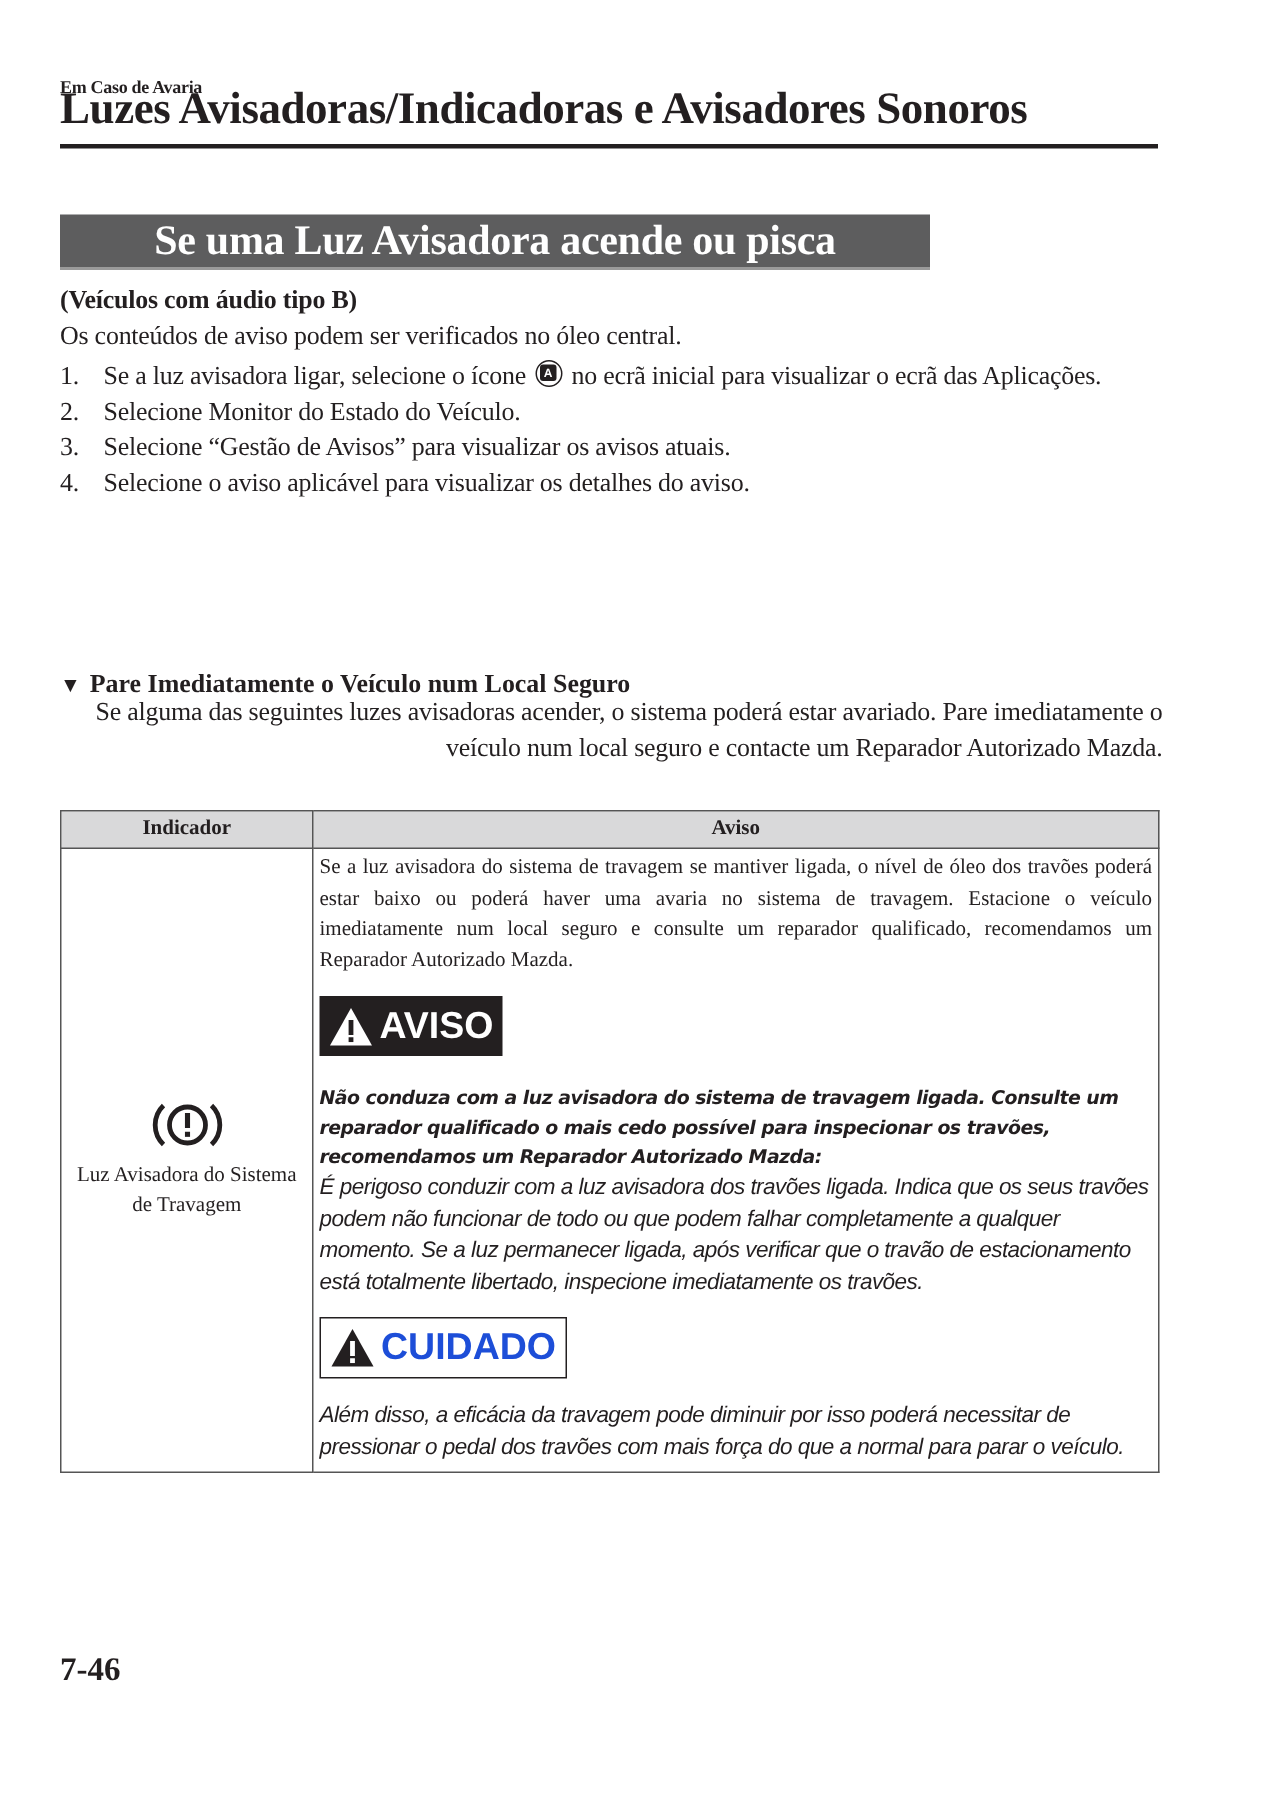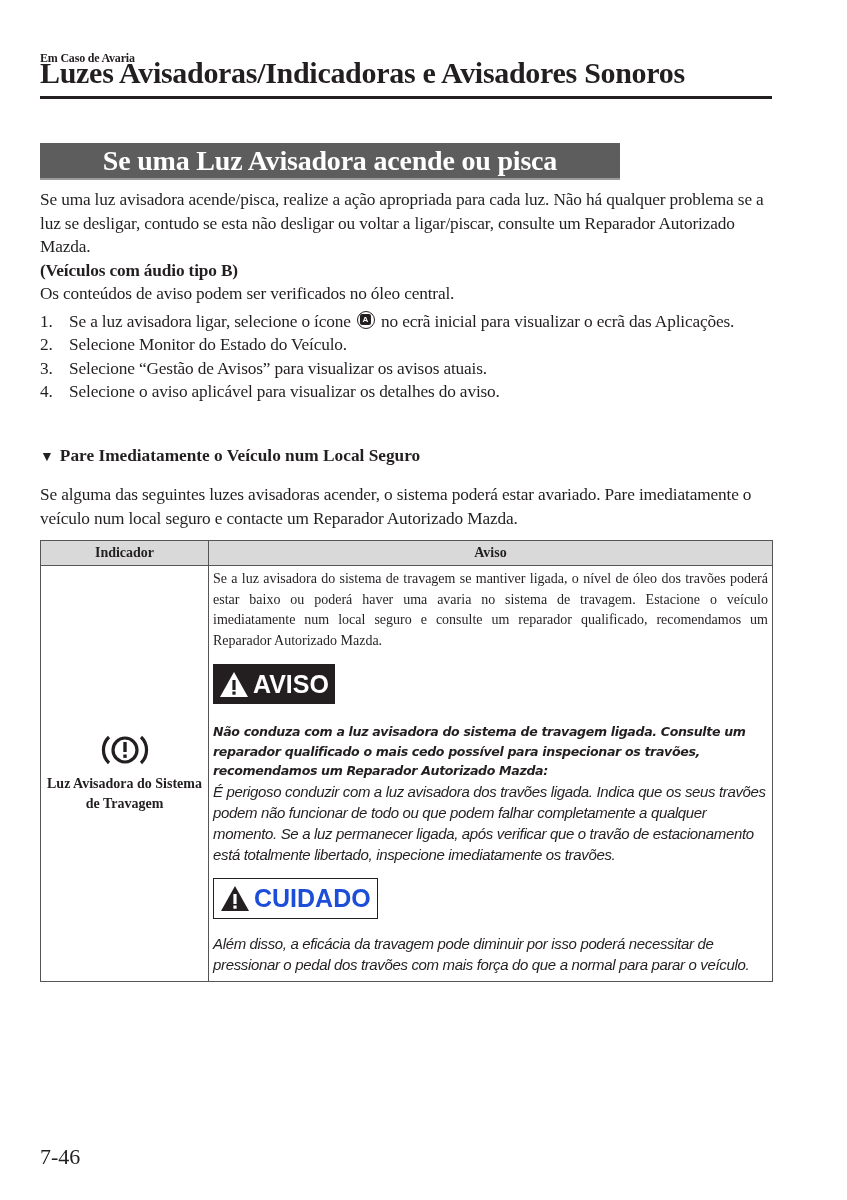--- a/index.html
+++ b/index.html
@@ -41,34 +41,34 @@
   .apps-icon::after {
     content: "A"; position: absolute; left: 2px; top: 2px; width: 11px; height: 11px;
     background: #231f20; color: #fff; font: bold 8px "Liberation Sans", sans-serif;
     line-height: 11px; text-align: center; border-radius: 2px;
   }
   .subhead {
     position: absolute; left: 40px; top: 446px; font-size: 17.3px; font-weight: bold;
   }
   .subhead .tri { font-size: 14px; margin-right: 6px; }
   .intro2 {
-    position: absolute; left: 40px; top: 483px; width: 735px;
-    font-size: 17.3px; line-height: 23.5px; letter-spacing: -0.15px; margin: 0;
+    position: absolute; left: 40px; top: 463px; width: 735px;
+    font-size: 17.3px; line-height: 23.5px; letter-spacing: -0.15px; margin: 0; text-align: right;
   }
   table.warn-table {
     position: absolute; left: 40px; top: 540px; width: 733px;
     border-collapse: collapse; border: 1.3px solid #555;
   }
   .warn-table th {
     background: #d9d9da; font-size: 14px; font-weight: bold; height: 24px;
     border: 1.3px solid #555; padding: 0;
   }
   .warn-table td { border: 1.3px solid #555; vertical-align: top; padding: 0; }
   .col-ind { width: 167px; text-align: center; }
-  .ind-cell { text-align: center; vertical-align: middle !important; font-weight: bold; }
+  .ind-cell { text-align: center; vertical-align: middle !important; }
   .brake-icon { display: block; margin: 0 auto 6px; }
   .ind-label { font-size: 14px; line-height: 20px; padding: 0 4px; display: block; }
   .aviso-cell { padding: 3px 4px 6px 4px !important; }
   .aviso-text { font-size: 14px; line-height: 20.5px; margin: 0; text-align: justify; }
   .badge-aviso {
     display: inline-flex; align-items: center; margin: 13px 0 18px 0;
     background: #231f20; color: #fff; padding: 0 6px 0 6px; height: 40px;
     font-family: "Liberation Sans", sans-serif; font-weight: bold; font-size: 25px;
   }
   .badge-cuidado {
@@ -79,34 +79,33 @@
   .badge-aviso svg, .badge-cuidado svg { margin-right: 4px; }
   .warn-bold {
     font-family: "DejaVu Sans", sans-serif; font-style: italic; font-weight: bold;
     font-size: 12.6px; line-height: 19.5px; margin: 0; letter-spacing: -0.35px;
   }
   .warn-it {
     font-family: Liberation Sans, sans-serif; font-style: italic;
     font-size: 15px; line-height: 21px; margin: 0; letter-spacing: -0.35px;
   }
   .page-number {
-    position: absolute; left: 40px; top: 1144px; font-size: 22px; font-weight: normal;
+    position: absolute; left: 40px; top: 1100px; font-size: 22px; font-weight: bold;
   }
 </style>
 </head>
 <body>
 
 <div class="section-label">Em Caso de Avaria</div>
 <h1 class="chapter-title">Luzes Avisadoras/Indicadoras e Avisadores Sonoros</h1>
 <div class="chapter-rule"></div>
 
 <div class="banner">Se uma Luz Avisadora acende ou pisca</div>
 
 <div class="body">
-  <p>Se uma luz avisadora acende/pisca, realize a ação apropriada para cada luz. Não há qualquer problema se a luz se desligar, contudo se esta não desligar ou voltar a ligar/piscar, consulte um Reparador Autorizado Mazda.</p>
   <p class="bold">(Veículos com áudio tipo B)</p>
   <p style="margin-bottom:4px;">Os conteúdos de aviso podem ser verificados no óleo central.</p>
   <ol class="steps">
     <li>
       <span class="num">1.</span>
       <span>Se a luz avisadora ligar, selecione o ícone </span><span class="apps-icon"></span><span> no ecrã inicial para visualizar o ecrã das Aplicações.</span>
     </li>
     <li>
       <span class="num">2.</span>
       <span>Selecione Monitor do Estado do Veículo.</span>

